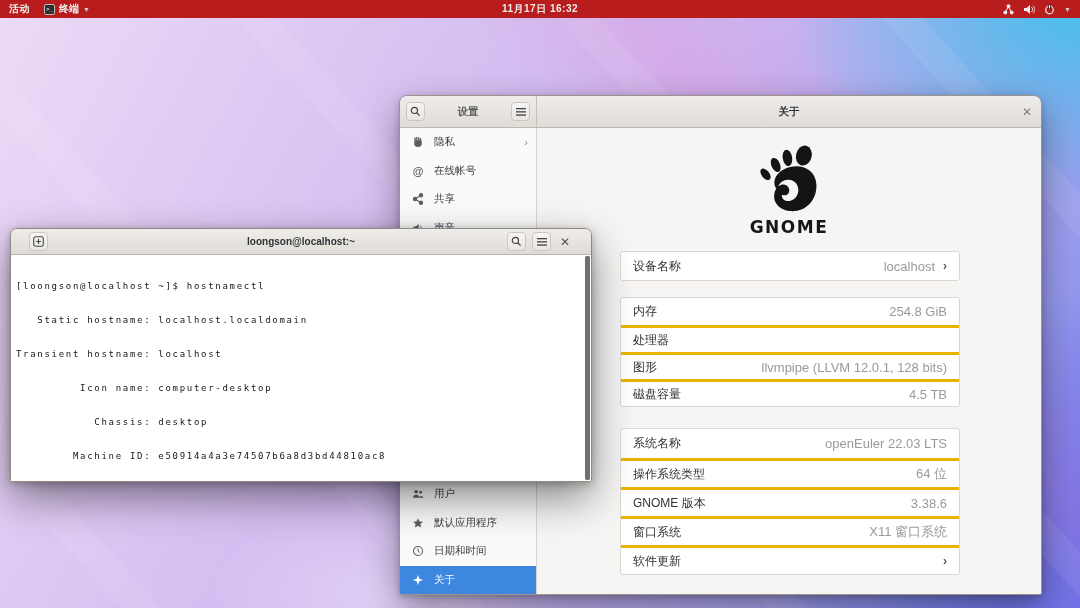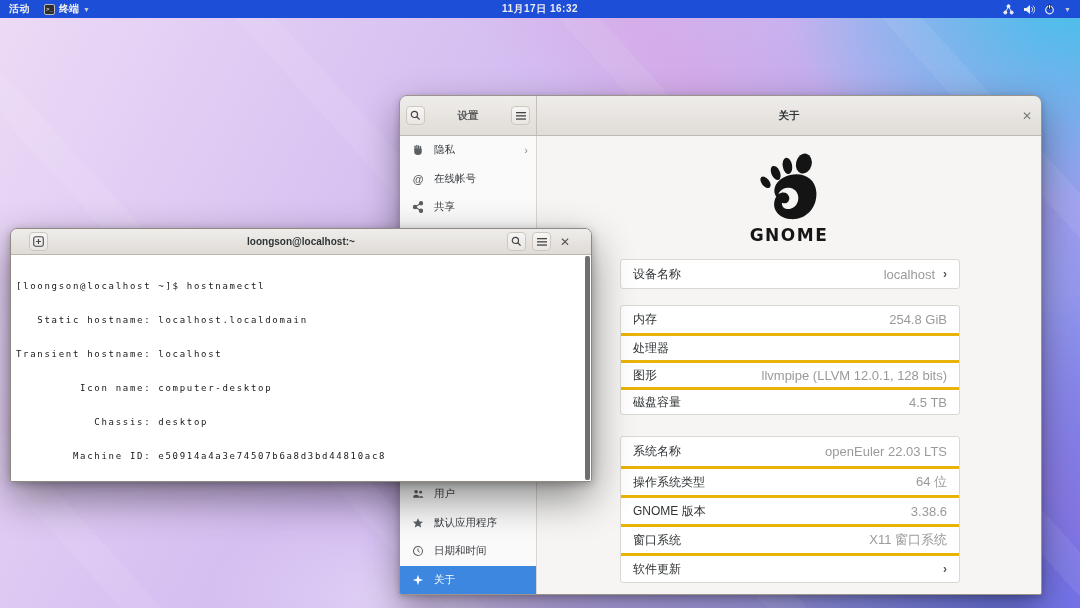--- a/index.html
+++ b/index.html
@@ -16,21 +16,21 @@
       linear-gradient(118deg, #ecdaf6 0%, #d9c3f2 30%, #cbb3ef 55%, #9a9cee 85%, #7b82ea 100%);
   }
   .wallpaper::after {
     content:""; position:absolute; inset:0;
     background:
       repeating-linear-gradient(48deg, rgba(255,255,255,0) 0 90px, rgba(255,255,255,.07) 90px 120px, rgba(255,255,255,0) 120px 240px),
       linear-gradient(48deg, rgba(235,120,200,0) 62%, rgba(235,120,200,.18) 72%, rgba(235,120,200,0) 82%);
   }
 
   
-  .topbar { position:absolute; top:0; left:0; width:1080px; height:18px; background:#1d4ed8;
+  .topbar { position:absolute; top:0; left:0; width:1080px; height:18px; background:#b91c1c;
     display:flex; align-items:center; color:#eee; font-size:10px; z-index:50; }
   .tb-left { display:flex; align-items:center; gap:14px; padding-left:9px; }
   .tb-activities { font-weight:bold; letter-spacing:.5px; }
   .tb-app { display:flex; align-items:center; gap:4px; font-weight:bold; }
   .tb-app-icon { width:11px; height:11px; border:1px solid #bbb; border-radius:2px; background:#2d2d2d;
     display:inline-flex; align-items:center; justify-content:center; color:#ddd; font-size:6px; line-height:1; }
   .tb-caret { font-size:7px; color:#ccc; }
   .tb-center { position:absolute; left:50%; transform:translateX(-50%); font-weight:bold; letter-spacing:.5px; }
   .tb-right { margin-left:auto; display:flex; align-items:center; gap:9px; padding-right:9px; }
   .tb-right svg { display:block; }
@@ -38,21 +38,21 @@
   
   .win-btn { display:inline-flex; align-items:center; justify-content:center;
     width:19px; height:19px; border:1px solid #cdc7c0; border-radius:4px;
     background:linear-gradient(#f7f6f5,#e9e6e2); color:#3a3a3a; }
   .win-btn svg { display:block; }
 
   
   .settings { position:absolute; left:399px; top:95px; width:643px; height:500px; z-index:10;
     border-radius:8px 8px 2px 2px; box-shadow:0 14px 36px rgba(0,0,0,.38), 0 2px 6px rgba(0,0,0,.2);
     display:flex; flex-direction:column; overflow:hidden; border:1px solid #9b948d; }
-  .s-header { height:40px; display:flex; flex:none; background:linear-gradient(#efedeb,#e0dcd7);
+  .s-header { height:32px; display:flex; flex:none; background:linear-gradient(#efedeb,#e0dcd7);
     border-bottom:1px solid #bfb8b0; }
   .s-header-left { width:137px; flex:none; display:flex; align-items:center; justify-content:space-between;
     padding:0 6px; border-right:1px solid #c6c0b9; }
   .s-title { font-size:10.5px; color:#5c5c5c; font-weight:bold; }
   .s-header-right { flex:1; position:relative; display:flex; align-items:center; justify-content:center; }
   .s-page-title { font-size:10.5px; font-weight:bold; color:#2e3436; }
   .s-close { position:absolute; right:9px; top:50%; transform:translateY(-50%); color:#7c7c7c;
     font-size:12px; line-height:1; }
   .s-body { flex:1; display:flex; min-height:0; }
 

